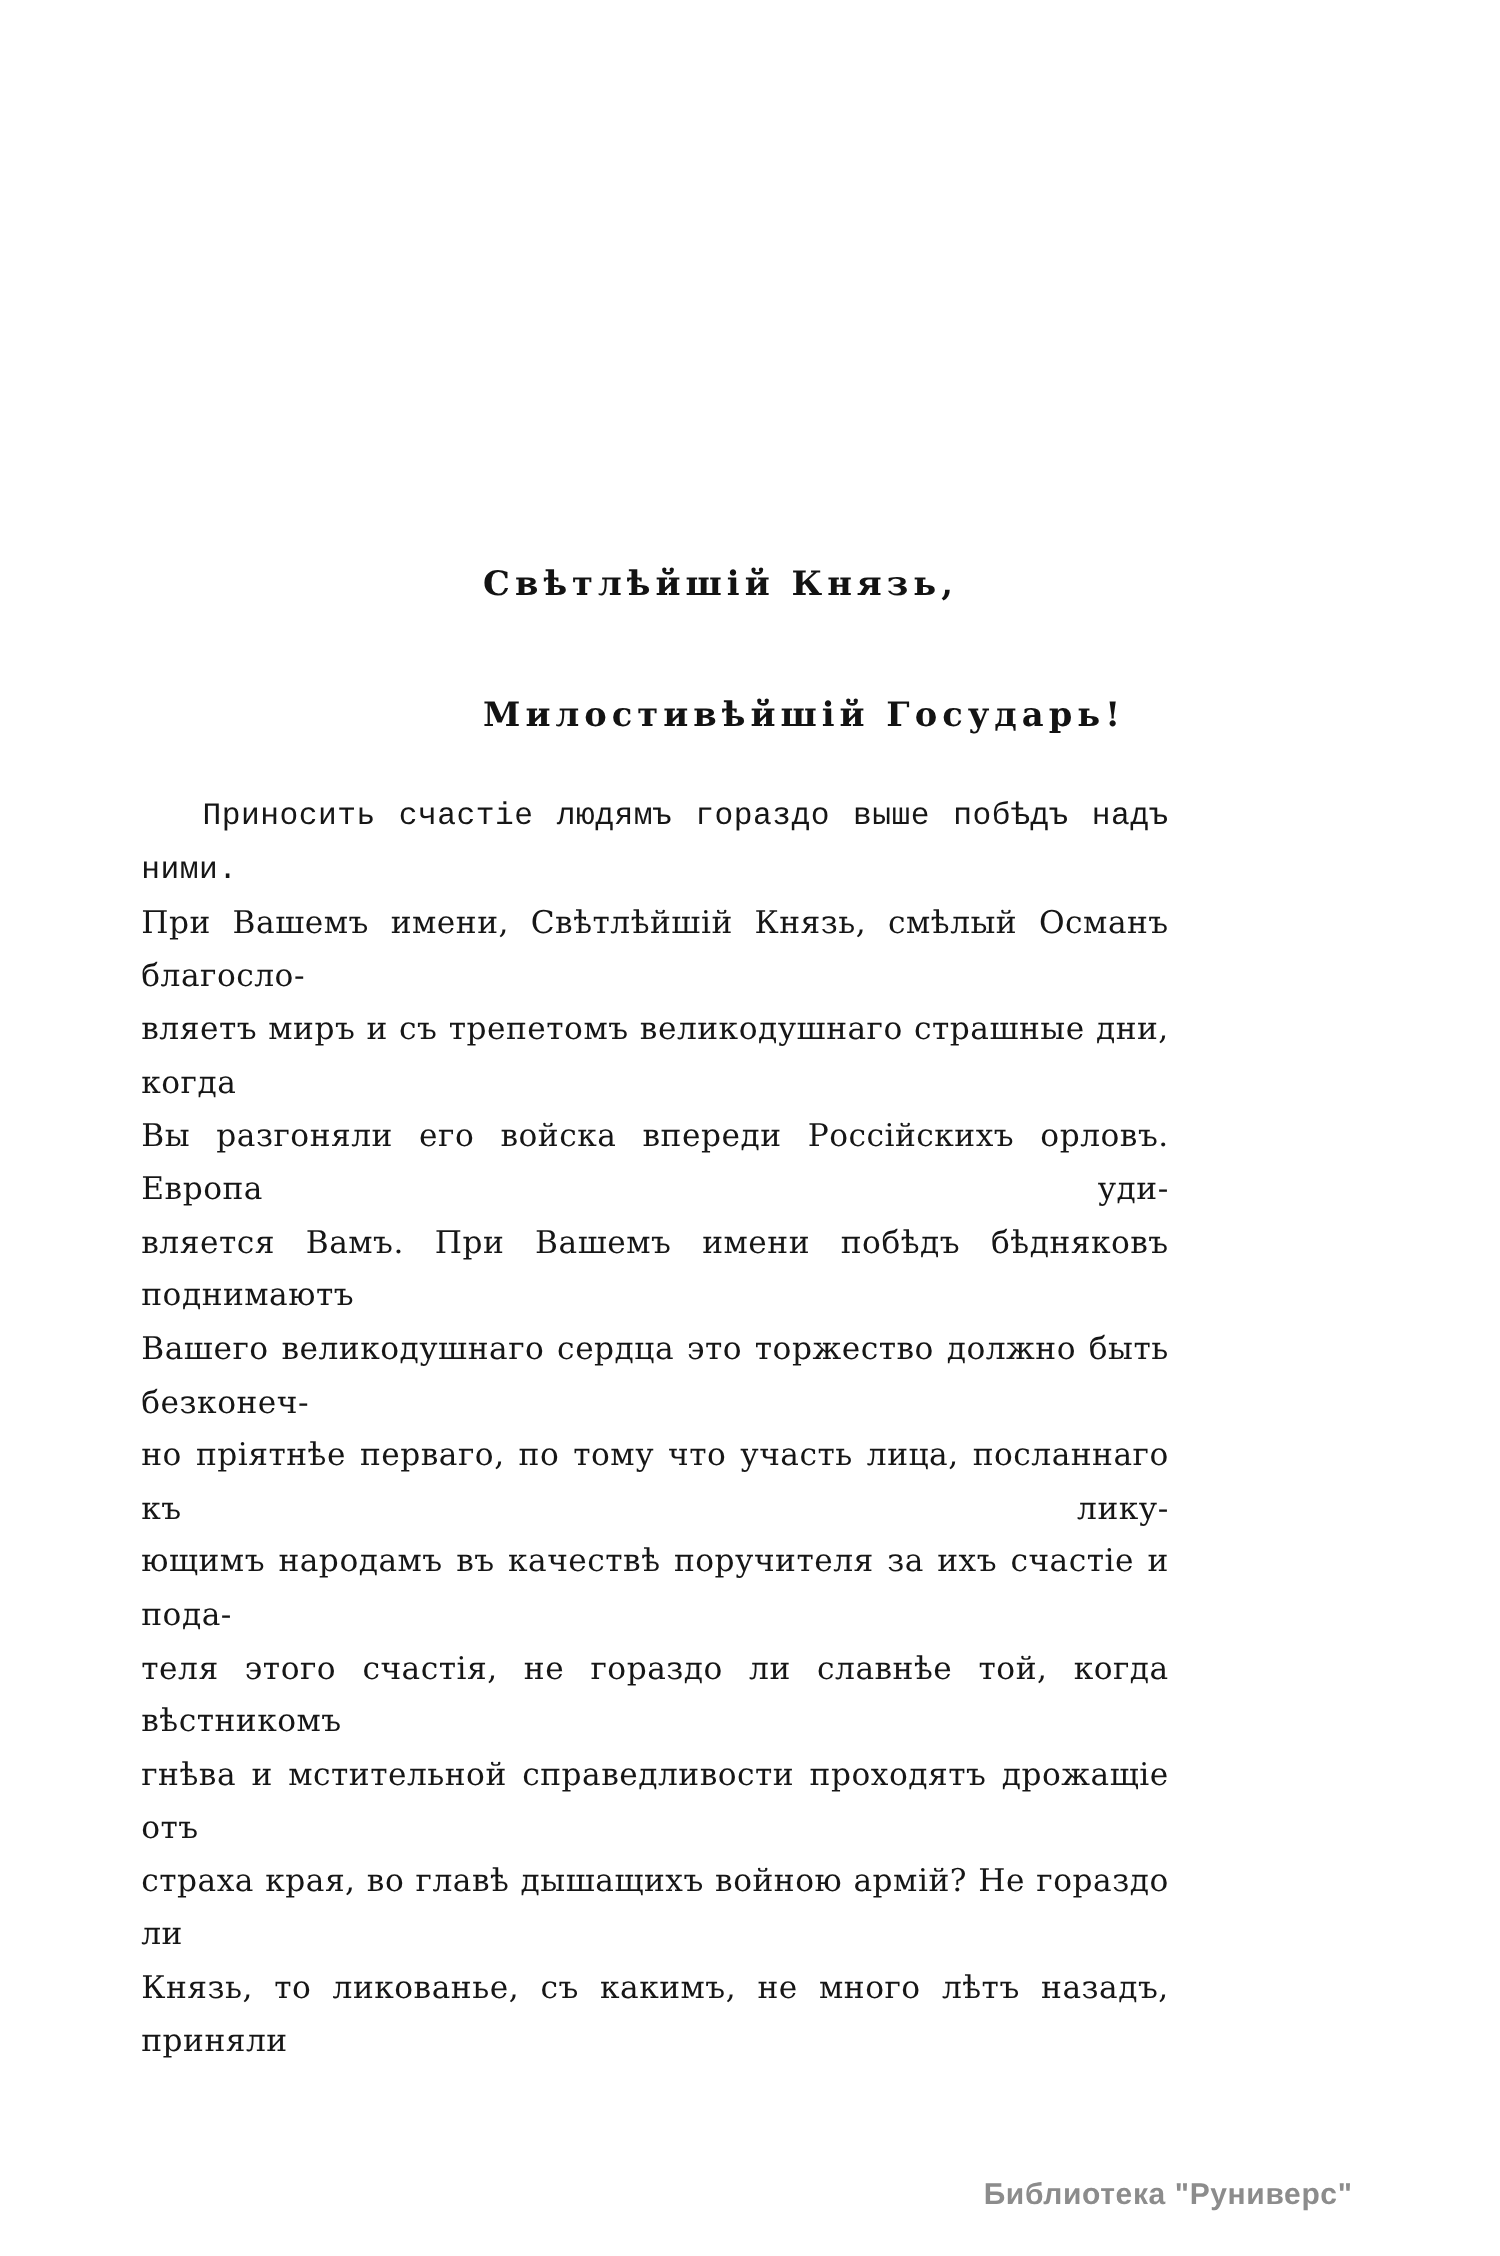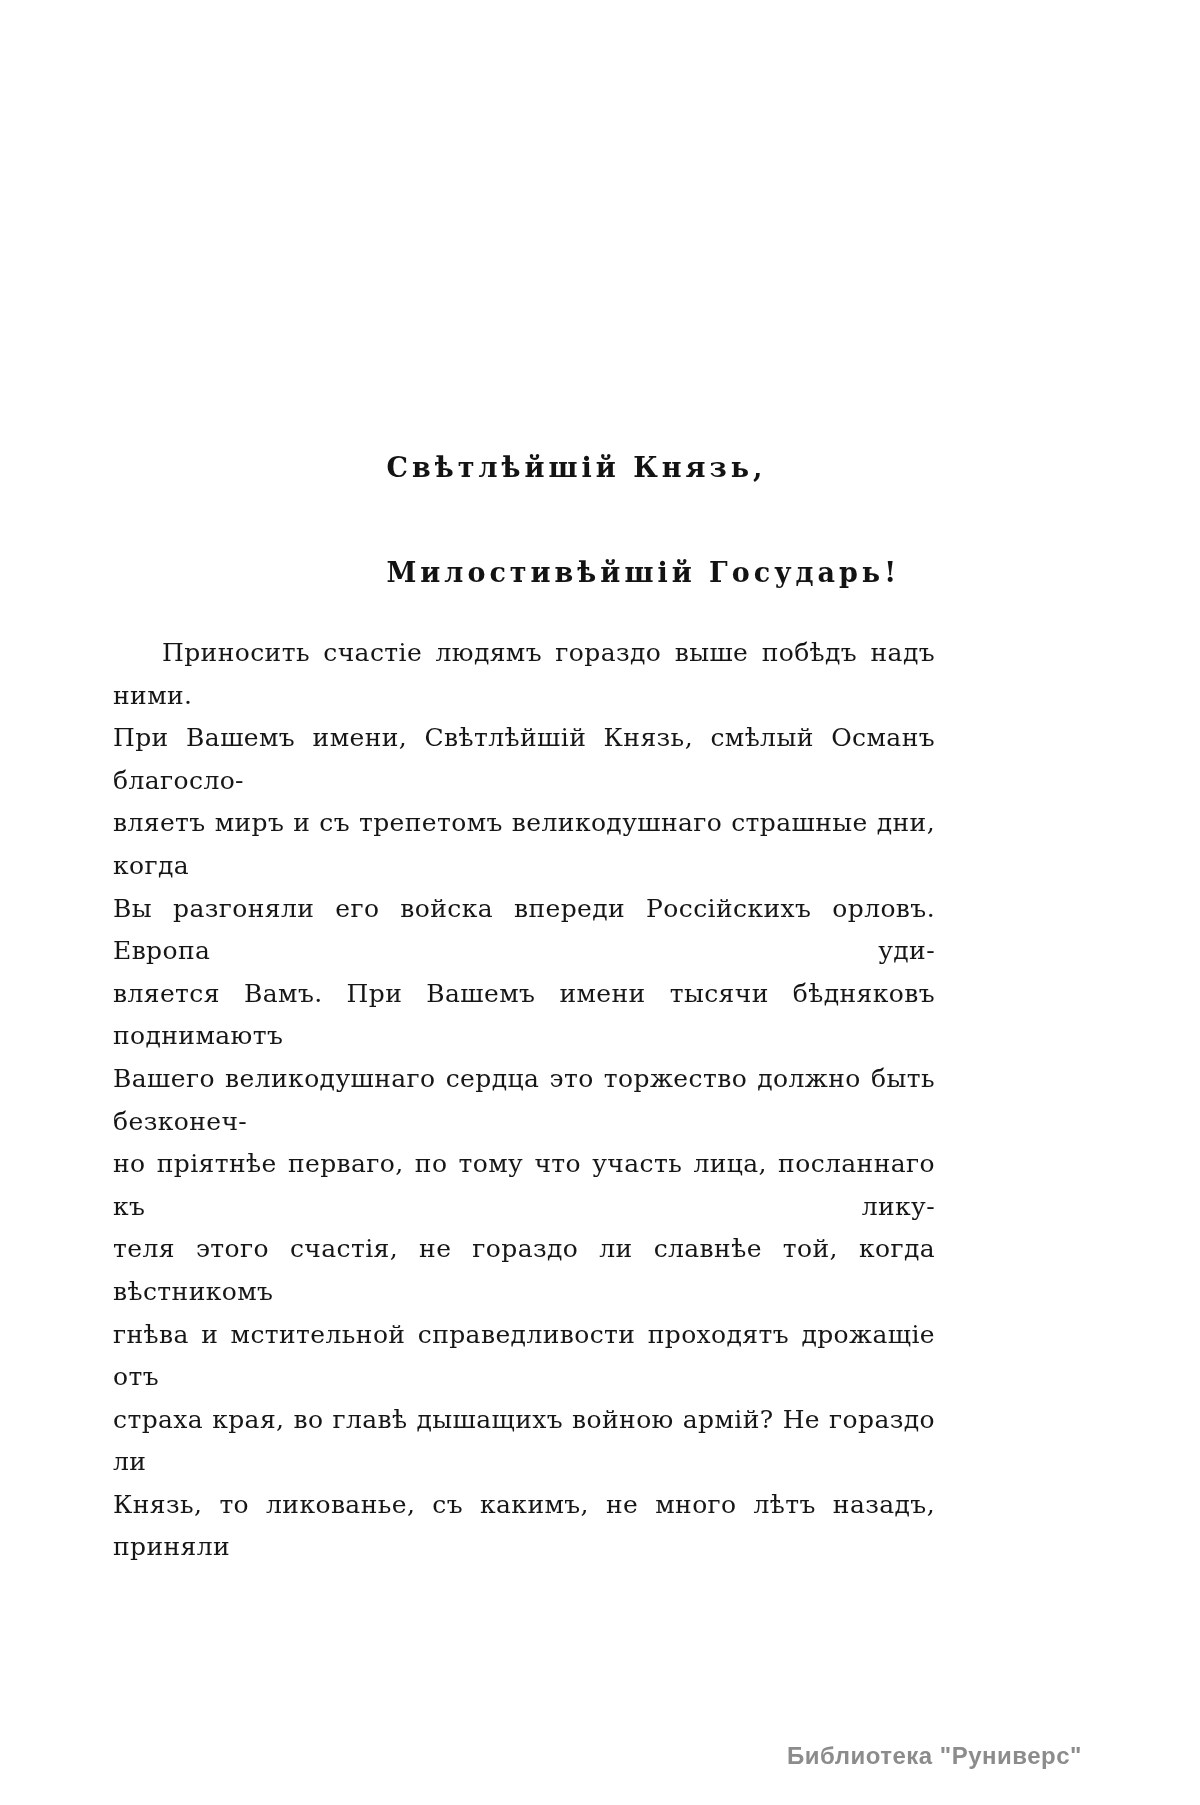--- a/index.html
+++ b/index.html
@@ -41,20 +41,21 @@
   .body-line {
     font-size: 25px;
     line-height: 42.6px;
     letter-spacing: 0.4px;
     text-align: justify;
     text-align-last: justify;
     color: #161616;
   }
   .body-line:first-child {
     text-indent: 49px;
+    font-family: Liberation Mono, monospace;
   }
   .body-line:last-child {
     text-align-last: left;
   }
   .watermark {
     position: absolute;
     top: 1742px;
     right: 118px;
     font-family: "Liberation Sans", "DejaVu Sans", sans-serif;
     font-weight: bold;
@@ -71,23 +72,24 @@
   <div class="headings">
     <div class="heading-line">Свѣтлѣйшій Князь,</div>
     <div class="heading-line">Милостивѣйшій Государь!</div>
   </div>
 
   <div class="body-text">
       <div class="body-line">Приносить счастіе людямъ гораздо выше побѣдъ надъ ними.</div>
       <div class="body-line">При Вашемъ имени, Свѣтлѣйшій Князь, смѣлый Османъ благосло-</div>
       <div class="body-line">вляетъ миръ и съ трепетомъ великодушнаго страшные дни, когда</div>
       <div class="body-line">Вы разгоняли его войска впереди Россійскихъ орловъ. Европа уди-</div>
-      <div class="body-line">вляется Вамъ. При Вашемъ имени тысячи бѣдняковъ поднимаютъ</div>
+      <div class="body-line">вляется Вамъ. При Вашемъ имени побѣдъ бѣдняковъ поднимаютъ</div>
       <div class="body-line">Вашего великодушнаго сердца это торжество должно быть безконеч-</div>
       <div class="body-line">но пріятнѣе перваго, по тому что участь лица, посланнаго къ лику-</div>
+      <div class="body-line">ющимъ народамъ въ качествѣ поручителя за ихъ счастіе и пода-</div>
       <div class="body-line">теля этого счастія, не гораздо ли славнѣе той, когда вѣстникомъ</div>
       <div class="body-line">гнѣва и мстительной справедливости проходятъ дрожащіе отъ</div>
       <div class="body-line">страха края, во главѣ дышащихъ войною армій? Не гораздо ли</div>
       <div class="body-line">Князь, то ликованье, съ какимъ, не много лѣтъ назадъ, приняли</div>
     </div>
 
   <div class="watermark" style="color: rgb(140, 140, 140);">Библиотека "Руниверс"</div>
 
 </div>
 

